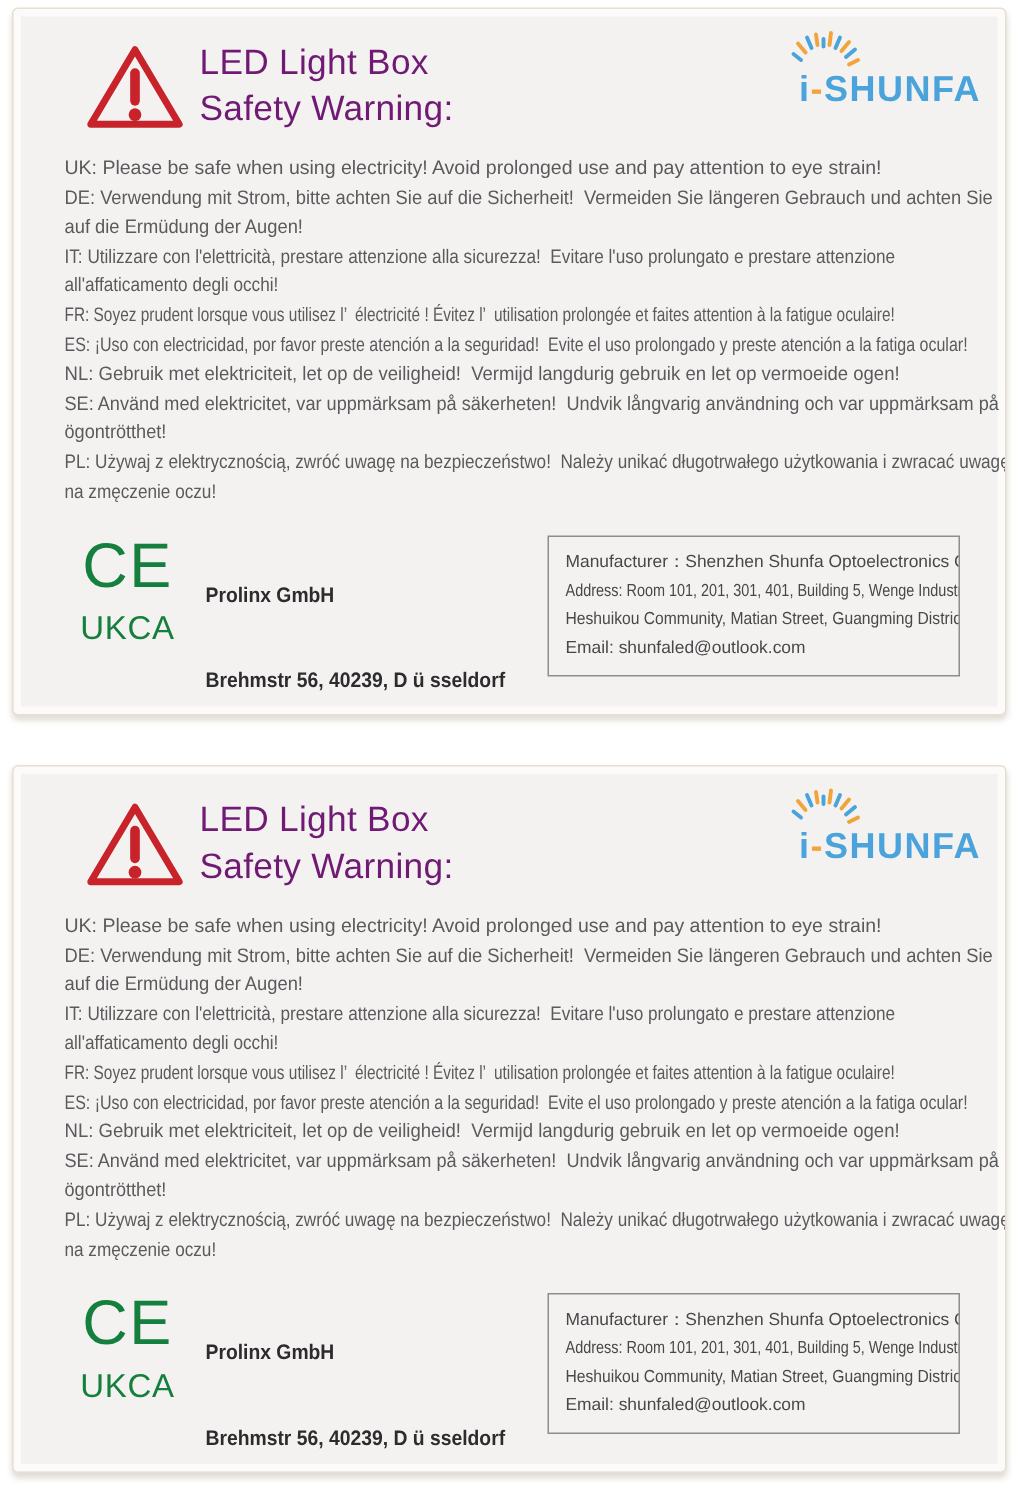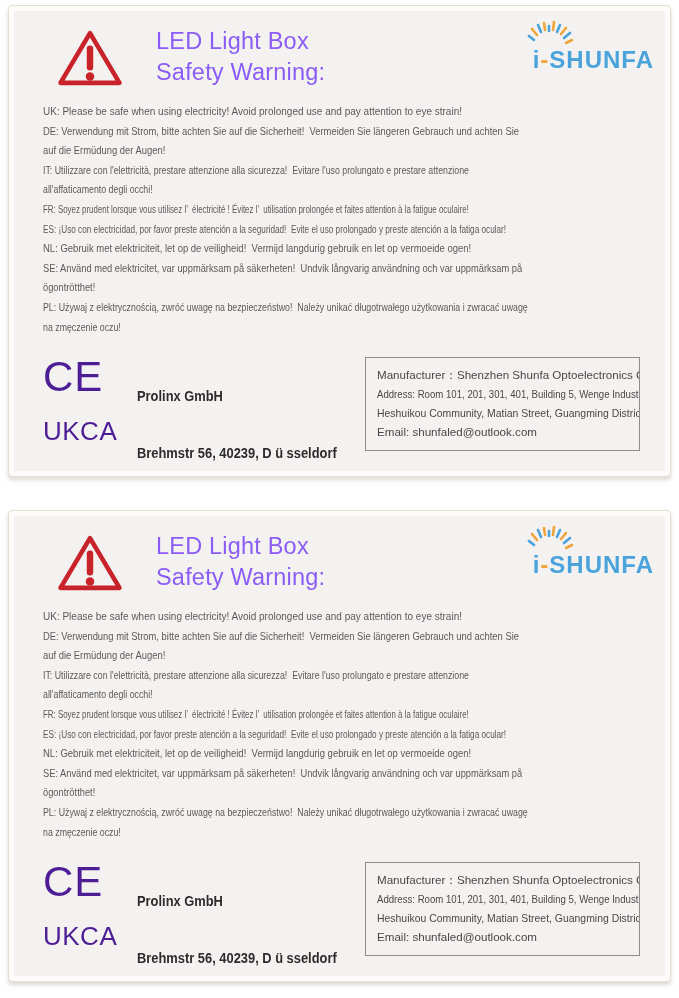--- a/index.html
+++ b/index.html
@@ -23,45 +23,45 @@
     padding: 18px 30px 0 34px;
     overflow: hidden;
     color: #58585a;
   }
   .label.second { margin-top: 33px; }
 
   
   .hdr { display: flex; align-items: flex-start; height: 68px; }
   .tri { width: 70px; height: 64px; flex: 0 0 auto; margin-left: 12px; margin-top: 2px; }
   .title {
-    margin-left: 31px; margin-top: 2px;
+    margin-left: 8px; margin-top: 2px;
     font-size: 23.5px; line-height: 31px;
-    color: #8b5cf6; letter-spacing: 0.2px;
+    color: #701a75; letter-spacing: 0.2px;
   }
   .logo { margin-left: auto; margin-right: -14px; margin-top: 22px; position: relative; }
   .burst { position: absolute; top: -26px; left: -6px; width: 66px; height: 30px; }
   .logo-text { font-size: 24px; font-weight: bold; letter-spacing: 1px; color: #4ba3dc; }
   .logo-text .dash { color: #f0a43c; }
 
   
-  .warnings { margin-top: 10px; font-size: 10px; line-height: 19.6px; color: #5a5a5c; }
+  .warnings { margin-top: 10px; font-size: 13px; line-height: 19.6px; color: #5a5a5c; }
   .warnings p { margin: 0; white-space: pre; transform-origin: 0 50%; }
   .w1 { transform: scaleX(0.94); }
   .w2 { transform: scaleX(0.88); }
   .w3 { transform: scaleX(0.79); }
   .w4 { transform: scaleX(0.82); }
   .w5 { transform: scaleX(0.95); }
   .w6 { transform: scaleX(0.93); }
   .w7 { transform: scaleX(0.88); }
 
   
   .ftr { display: flex; margin-top: 12px; }
-  .marks { width: 84px; flex: 0 0 auto; text-align: left; color: #4c1d95; }
+  .marks { width: 84px; flex: 0 0 auto; text-align: center; color: #15803d; }
   .ce { font-size: 42px; line-height: 44px; margin-top: 6px; letter-spacing: 1px; }
-  .ukca { font-size: 26px; line-height: 32px; margin-top: 16px; letter-spacing: 0.5px; }
+  .ukca { font-size: 22px; line-height: 32px; margin-top: 4px; letter-spacing: 0.5px; }
   .companies {
     margin-left: 10px; flex: 0 0 auto; width: 228px;
     font-weight: bold; font-size: 14px; line-height: 19px; color: #2c2c2e;
     transform: scaleX(0.92); transform-origin: left top; white-space: pre;
   }
   .mfr-box {
     margin-left: auto; margin-top: 8px;
     width: 334px; height: 94px;
     border: 1px solid #8f8d89;
     padding: 8px 11px; overflow: hidden;

